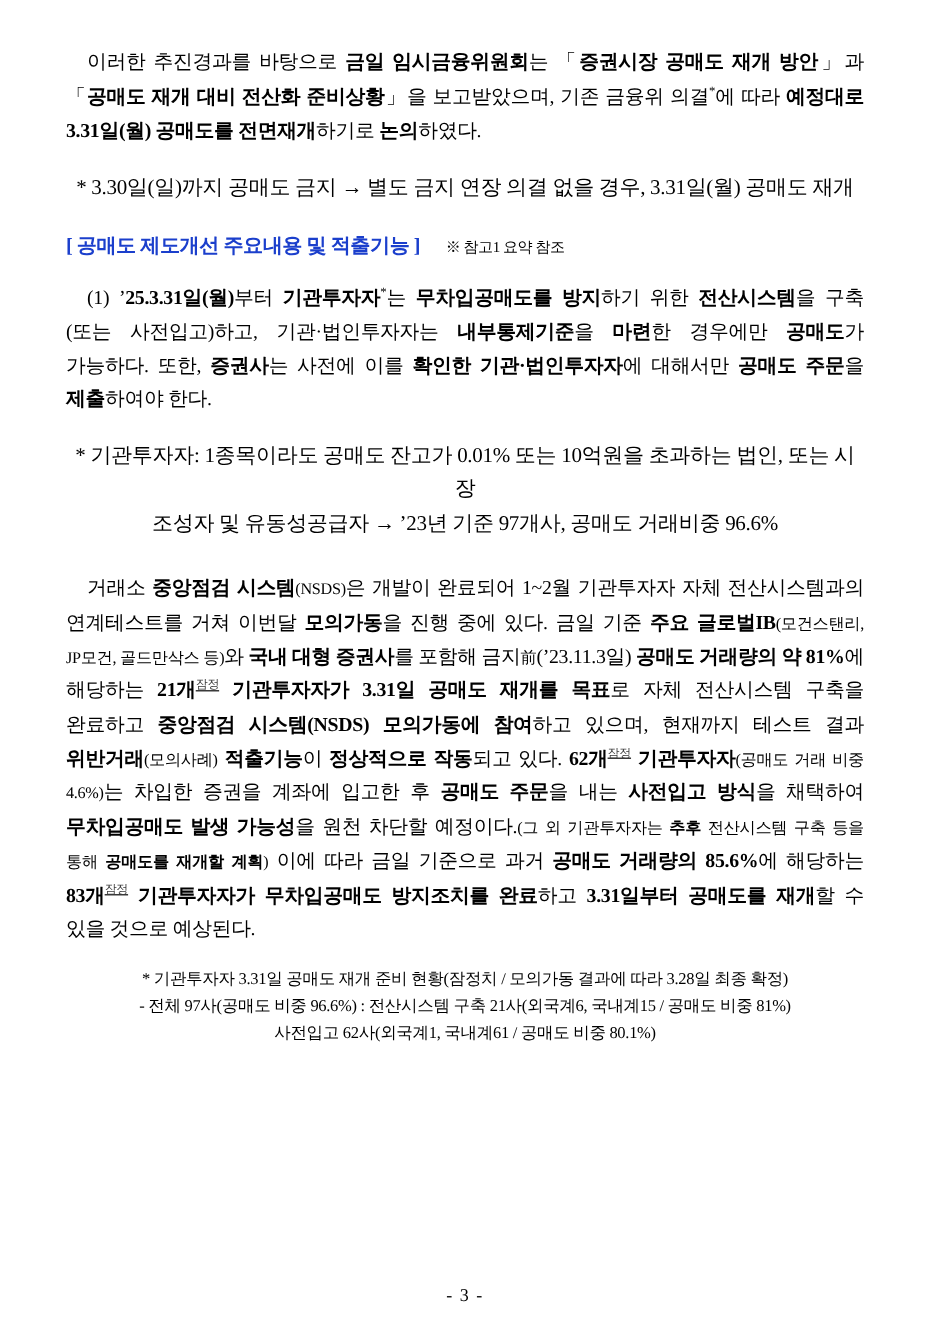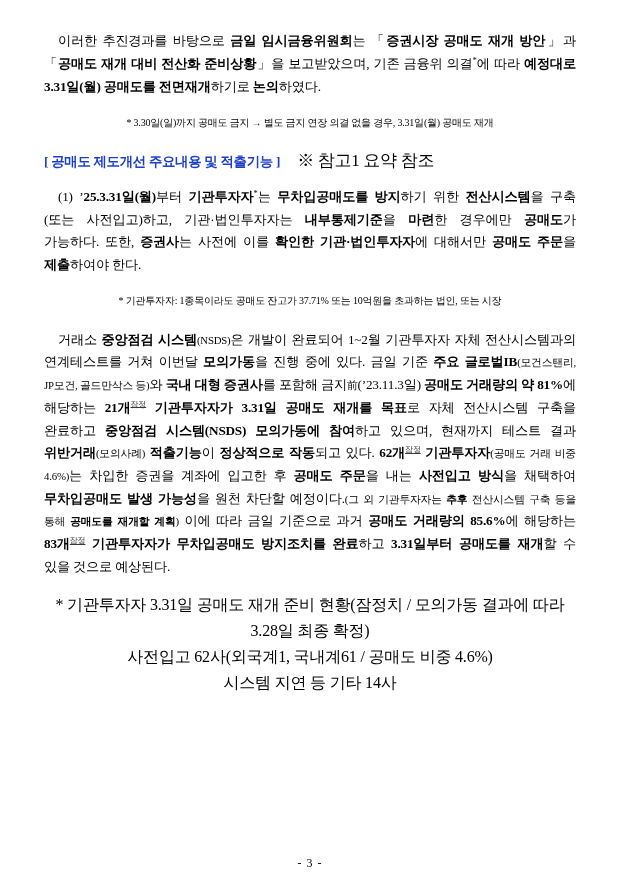--- a/index.html
+++ b/index.html
@@ -28,21 +28,21 @@
     letter-spacing: -0.2px;
     word-break: keep-all;
   }
   .indent {
     text-indent: 14px;
   }
   .b {
     font-weight: bold;
   }
   .note {
-    font-size: 10px;
+    font-size: 14px;
     line-height: 1.6;
     letter-spacing: -0.2px;
     margin: 0;
   }
   .note-center {
     text-align: center;
   }
   .note-block {
     margin: 6px 0 6px 0;
   }
@@ -53,42 +53,42 @@
   .section-head {
     font-size: 13.4px;
     font-weight: bold;
     color: #1b3fcc;
     letter-spacing: -0.3px;
     margin: 0;
   }
   .section-head .ref {
     color: #000000;
     font-weight: normal;
-    font-size: 17px;
+    font-size: 10px;
     margin-left: 14px;
   }
   .small {
     font-size: 10.8px;
   }
   .sup {
     font-size: 8.5px;
     vertical-align: super;
     letter-spacing: 0;
   }
   .supnum {
     font-size: 8px;
     vertical-align: super;
     color: #3a3a3a;
     text-decoration: underline;
   }
   .footnote-list {
     margin: 4px 0 0 0;
   }
   .footnote-list .line {
-    font-size: 16px;
+    font-size: 11px;
     line-height: 1.62;
     letter-spacing: -0.2px;
   }
   .fn-center {
     text-align: center;
   }
   .page-number {
     position: absolute;
     left: 0;
     right: 0;
@@ -120,31 +120,32 @@
 
   <div class="gap-md"></div>
 
   <p class="para indent">
     (1) ’<span class="b">25.3.31일(월)</span>부터 <span class="b">기관투자자</span><span class="sup">*</span>는 <span class="b">무차입공매도를 방지</span>하기 위한 <span class="b">전산시스템</span>을 구축(또는 사전입고)하고, 기관·법인투자자는 <span class="b">내부통제기준</span>을 <span class="b">마련</span>한 경우에만 <span class="b">공매도</span>가 가능하다. 또한, <span class="b">증권사</span>는 사전에 이를 <span class="b">확인한 기관·법인투자자</span>에 대해서만 <span class="b">공매도 주문</span>을 <span class="b">제출</span>하여야 한다.
   </p>
 
   <div class="gap-sm"></div>
 
   <div class="note-block">
-    <p class="note note-center">* 기관투자자: 1종목이라도 공매도 잔고가 37.71% 또는 10억원을 초과하는 법인, 또는 시장</p>
+    <p class="note note-center">* 기관투자자: 1종목이라도 공매도 잔고가 0.01% 또는 10억원을 초과하는 법인, 또는 시장</p>
+    <p class="note note-center">조성자 및 유동성공급자 → ’23년 기준 97개사, 공매도 거래비중 96.6%</p>
   </div>
 
   <div class="gap-md"></div>
 
   <p class="para indent">
     거래소 <span class="b">중앙점검 시스템</span><span class="small">(NSDS)</span>은 개발이 완료되어 1~2월 기관투자자 자체 전산시스템과의 연계테스트를 거쳐 이번달 <span class="b">모의가동</span>을 진행 중에 있다. 금일 기준 <span class="b">주요 글로벌IB</span><span class="small">(모건스탠리, JP모건, 골드만삭스 등)</span>와 <span class="b">국내 대형 증권사</span>를 포함해 금지<span class="small">前</span>(’23.11.3일) <span class="b">공매도 거래량의 약 81%</span>에 해당하는 <span class="b">21개</span><span class="supnum">잠정</span> <span class="b">기관투자자가 3.31일 공매도 재개를 목표</span>로 자체 전산시스템 구축을 완료하고 <span class="b">중앙점검 시스템(NSDS) 모의가동에 참여</span>하고 있으며, 현재까지 테스트 결과 <span class="b">위반거래</span><span class="small">(모의사례)</span> <span class="b">적출기능</span>이 <span class="b">정상적으로 작동</span>되고 있다. <span class="b">62개</span><span class="supnum">잠정</span> <span class="b">기관투자자</span><span class="small">(공매도 거래 비중 4.6%)</span>는 차입한 증권을 계좌에 입고한 후 <span class="b">공매도 주문</span>을 내는 <span class="b">사전입고 방식</span>을 채택하여 <span class="b">무차입공매도 발생 가능성</span>을 원천 차단할 예정이다.<span class="small">(그 외 기관투자자는 <span class="b">추후</span> 전산시스템 구축 등을 통해 <span class="b">공매도를 재개할 계획</span>)</span> 이에 따라 금일 기준으로 과거 <span class="b">공매도 거래량의 85.6%</span>에 해당하는 <span class="b">83개</span><span class="supnum">잠정</span> <span class="b">기관투자자가 무차입공매도 방지조치를 완료</span>하고 <span class="b">3.31일부터 공매도를 재개</span>할 수 있을 것으로 예상된다.
   </p>
 
   <div class="gap-sm"></div>
 
   <div class="footnote-list">
     <div class="line fn-center">* 기관투자자 3.31일 공매도 재개 준비 현황(잠정치 / 모의가동 결과에 따라 3.28일 최종 확정)</div>
-    <div class="line fn-center">사전입고 62사(외국계1, 국내계61 / 공매도 비중 4.6%)</div>
-    <div class="line fn-center">시스템 지연 등 기타 14사</div>
+    <div class="line fn-center">- 전체 97사(공매도 비중 96.6%) : 전산시스템 구축 21사(외국계6, 국내계15 / 공매도 비중 81%)</div>
+    <div class="line fn-center">사전입고 62사(외국계1, 국내계61 / 공매도 비중 80.1%)</div>
   </div>
 
   <div class="page-number">- 3 -</div>
 </div>
 
 </body></html>

